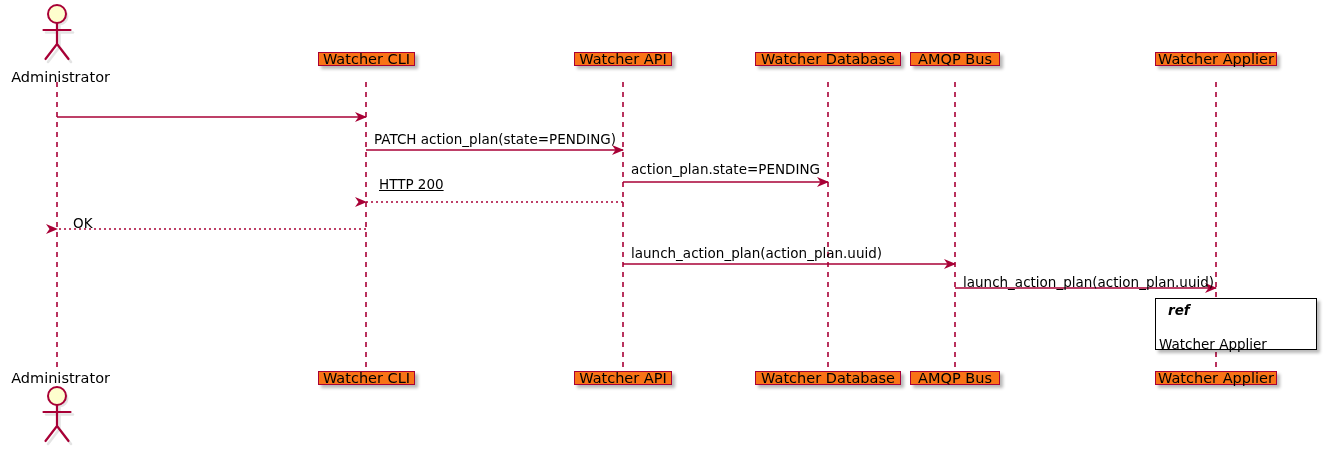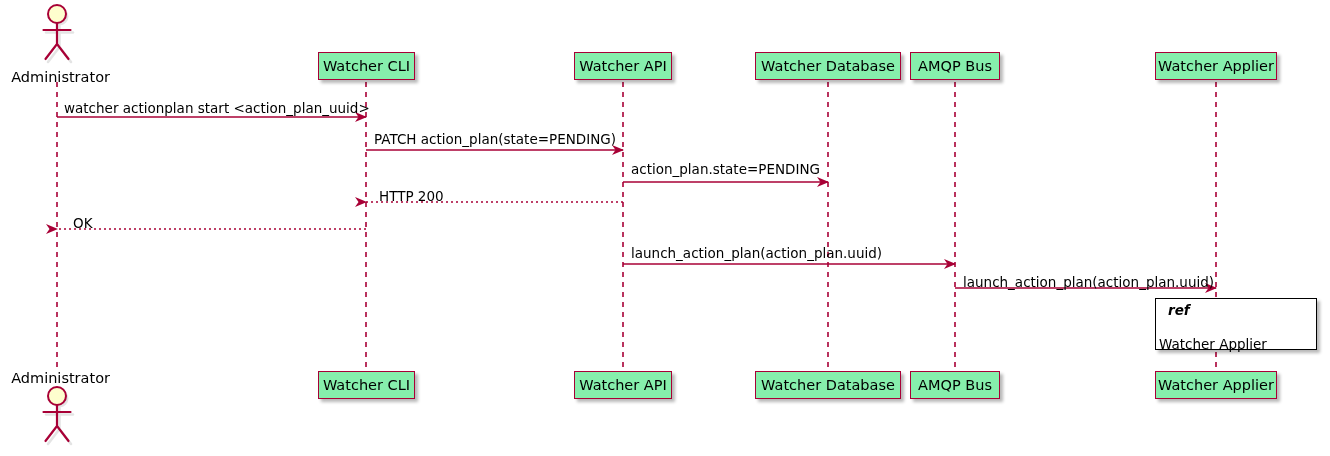--- a/index.html
+++ b/index.html
@@ -18,31 +18,31 @@
   #svg-layer {
     position: absolute;
     left: 0;
     top: 0;
     width: 1330px;
     height: 456px;
   }
   .participant-box {
     position: absolute;
     box-sizing: border-box;
-    background: #86efac;
+    background: #f97316;
     border: 1.5px solid #A80036;
     box-shadow: 3px 3px 3px rgba(0,0,0,0.28);
     display: flex;
     align-items: center;
     justify-content: center;
     font-size: 14.5px;
     color: #000000;
     white-space: nowrap;
     padding: 0 10px;
-    height: 28px;
+    height: 14px;
   }
   .actor-label {
     position: absolute;
     font-size: 14.5px;
     color: #000000;
     white-space: nowrap;
     text-align: right;
   }
   .msg-label {
     position: absolute;
@@ -144,24 +144,23 @@
 
   <div class="participant-box" style="left:318px; top:371px; width:97px;">Watcher CLI</div>
   <div class="participant-box" style="left:574px; top:371px; width:98px;">Watcher API</div>
   <div class="participant-box" style="left:755px; top:371px; width:146px;">Watcher Database</div>
   <div class="participant-box" style="left:910px; top:371px; width:90px;">AMQP Bus</div>
   <div class="participant-box" style="left:1155px; top:371px; width:122px;">Watcher Applier</div>
 
   <div class="actor-label" style="left:5px; top:69px; width:105px;">Administrator</div>
   <div class="actor-label" style="left:5px; top:370px; width:105px;">Administrator</div>
 
-  <div class="msg-label" style="left:64px; top:100px;">watcher actionplan start &lt;action_plan_uuid&gt;</div>
   <div class="msg-label" style="left:631px; top:161px;">action_plan.state=PENDING</div>
   <div class="msg-label" style="left:374px; top:131px;">PATCH action_plan(state=PENDING)</div>
-  <div class="msg-label" style="left:379px; top:188px;">HTTP 200</div>
+  <div class="msg-label" style="left:379px; top:176px;text-decoration:underline;">HTTP 200</div>
   <div class="msg-label" style="left:73px; top:215px;">OK</div>
   <div class="msg-label" style="left:631px; top:245px;">launch_action_plan(action_plan.uuid)</div>
   <div class="msg-label" style="left:963px; top:274px;">launch_action_plan(action_plan.uuid)</div>
 
   <div class="ref-frame" style="left:1155px; top:298px; width:162px; height:52px;"></div>
   <div class="ref-tab-label" style="left:1168px; top:302px;">ref</div>
   <div class="ref-body" style="left:1159px; top:336px;">Watcher Applier</div>
 
 </div>
 

